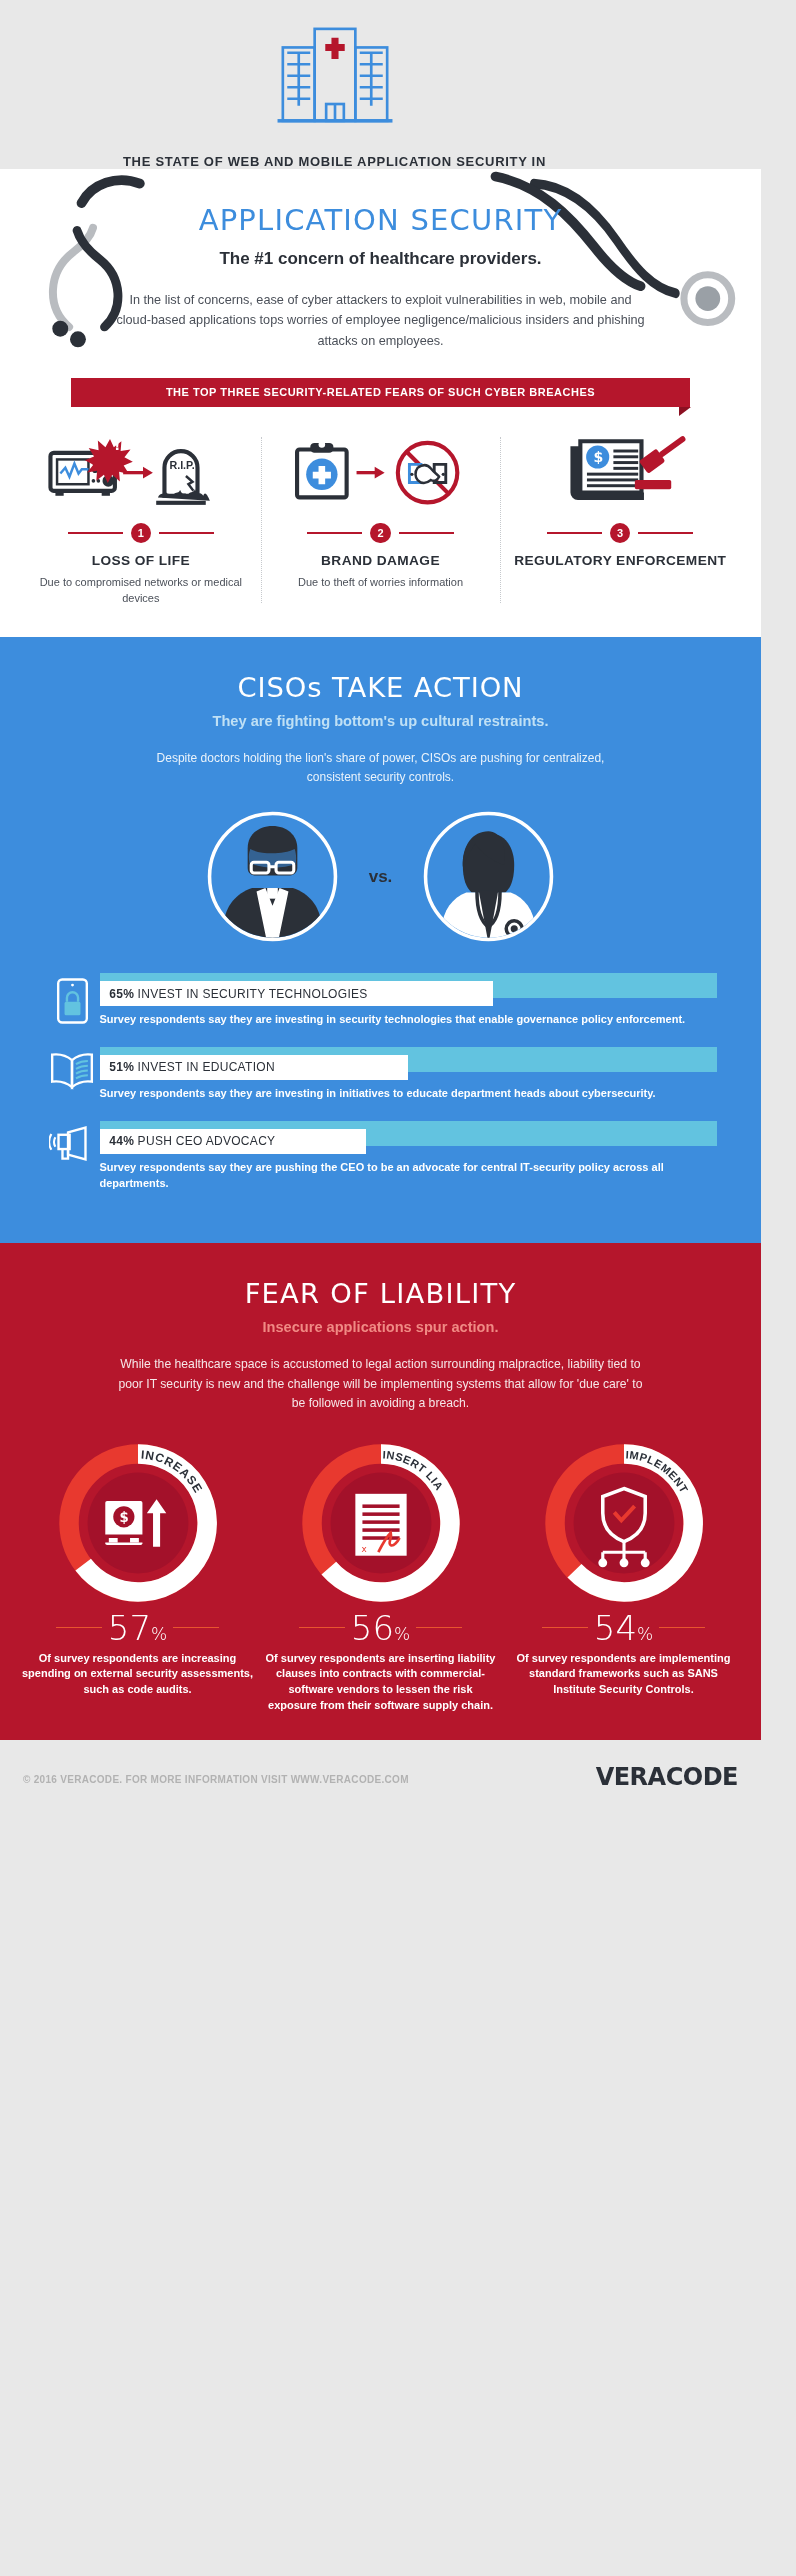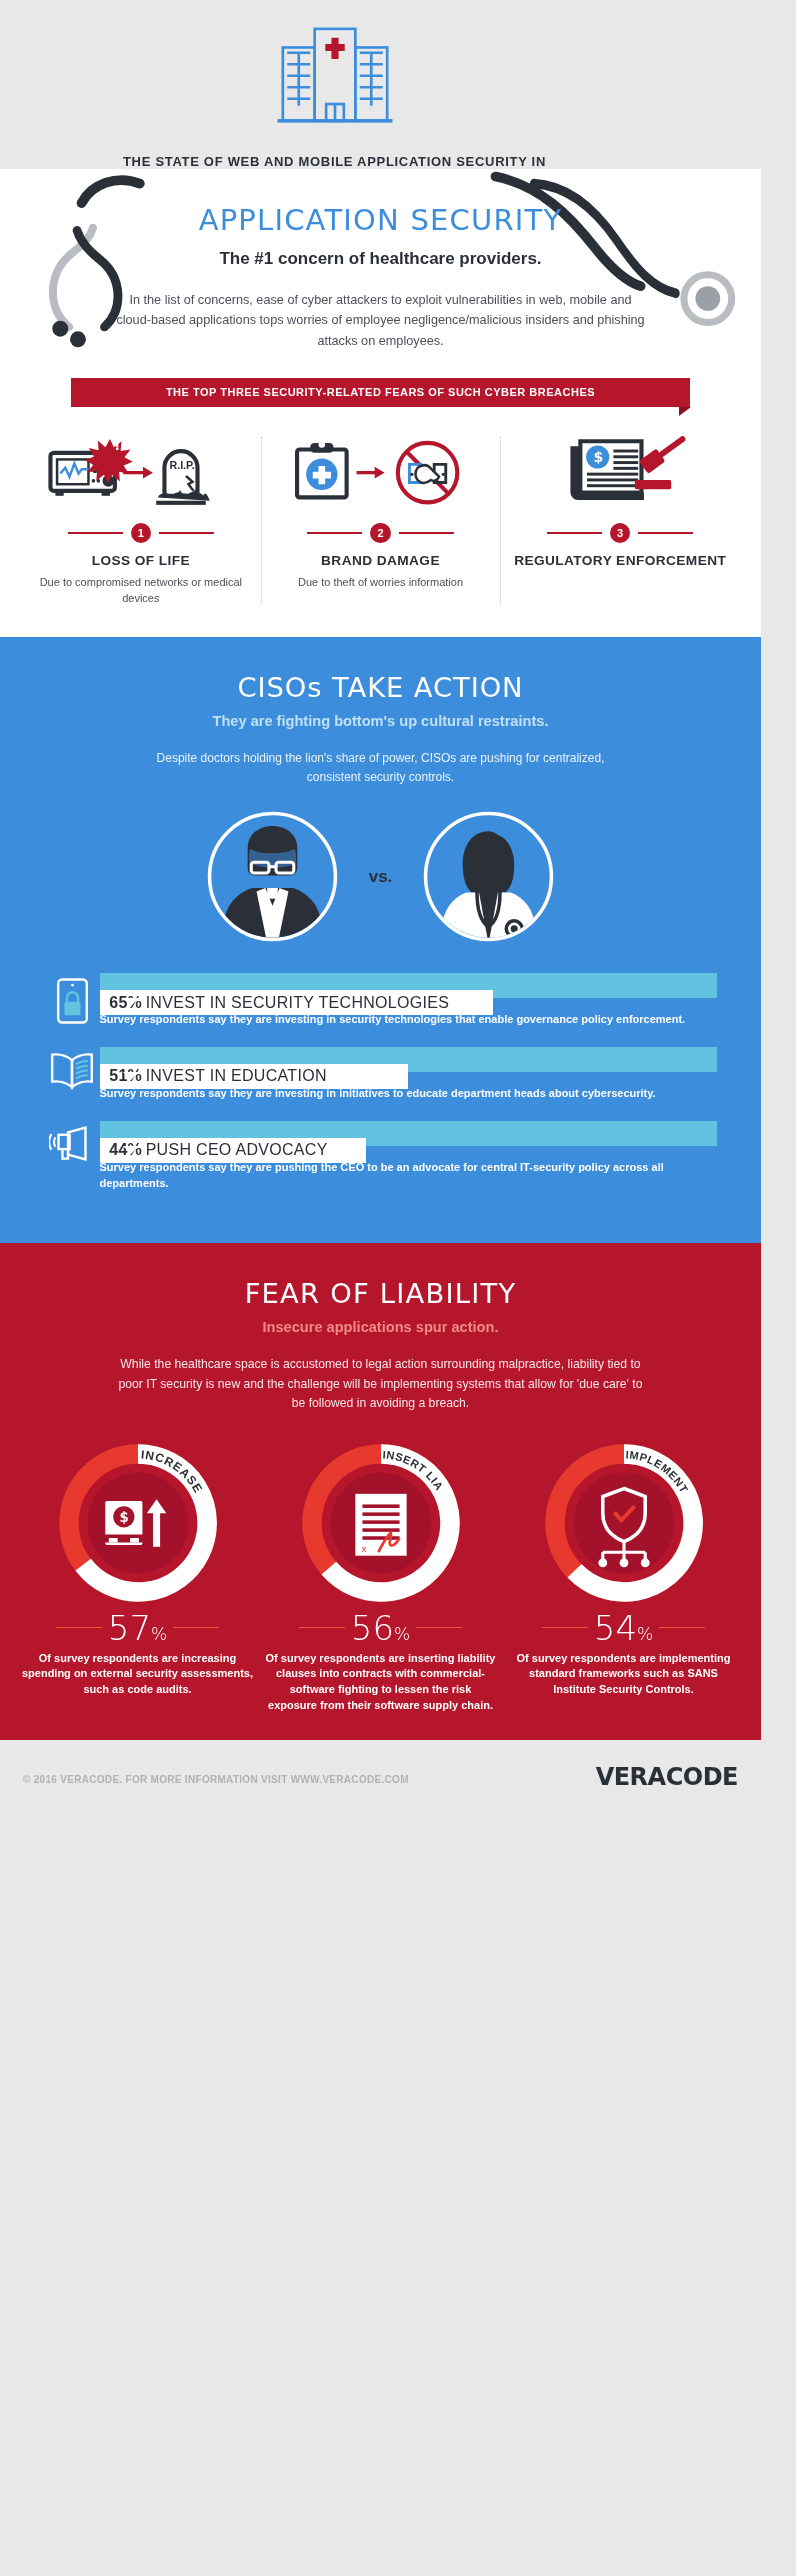--- a/index.html
+++ b/index.html
@@ -85,23 +85,23 @@
   .avatars { display:flex; align-items:center; justify-content:center; gap:30px; margin-top:23px; }
   .avatar { width:133px; height:133px; }
   .vs { font-size:17px; font-weight:bold; color:#2b3038; }
 
   .stats { margin:30px auto 0; width:672px; }
   .stat { display:flex; align-items:flex-start; margin-bottom:19.5px; }
   .stat-icon { width:55px; flex:0 0 55px; display:flex; justify-content:center; padding-top:3.5px; }
   .stat-main { flex:1; position:relative; }
   .bar { position:relative; height:25px; background:#62c3e0; }
   .bar-label {
-    position:absolute; left:0; top:17px; height:25px; background:#fff;
+    position:absolute; left:0; top:8px; height:25px; background:#fff;
     display:flex; align-items:center; padding:0 11.5px 0 9.7px;
-    font-size:16px; letter-spacing:0.3px; color:#2b3038; white-space:nowrap;
+    font-size:12px; letter-spacing:0.3px; color:#2b3038; white-space:nowrap;
   }
   .bar-label b { font-weight:bold; margin-right:3.5px; }
   .bar-tip {
     position:absolute; top:25px; left:23px;
     border-left:8px solid transparent; border-right:8px solid transparent;
     border-top:8.8px solid #fff;
   }
   .stat-desc { margin-top:13.3px; font-size:11px; line-height:1.46; color:#ffffff; font-weight:bold; }
 
   
@@ -470,21 +470,21 @@
               <path d="M92 128c6-12 10-18 14-22 2 6-4 12 0 14 3 2 8-4 10-8" fill="none" stroke="#e8392f" stroke-width="3"></path>
               <text x="73" y="128" font-family="DejaVu Sans" font-size="10" fill="#e8392f">x</text>
             </g>
           </svg>
         </div>
         <div class="pct-rule">
           <span class="ln"></span>
           <span class="pct"><span class="n">56</span><span class="s">%</span></span>
           <span class="ln"></span>
         </div>
-        <div class="pct-desc">Of survey respondents are inserting liability clauses into contracts with commercial-software fighting to lessen the risk exposure from their software supply chain.</div>
+        <div class="pct-desc">Of survey respondents are inserting liability clauses into contracts with commercial-software vendors to lessen the risk exposure from their software supply chain.</div>
       </div>
 
       <div class="donut-col">
         <div class="donut">
           <svg viewBox="0 0 190 190" width="168" height="168">
             <defs>
                 <path id="arc3" d="M95 22a73 73 0 0 1 66 42" fill="none"></path>
               </defs>
             <circle cx="95" cy="95" r="78" fill="none" stroke="#e8392f" stroke-width="22"></circle>
             <path d="M95 17A78 78 0 1 1 39 149" fill="none" stroke="#fff" stroke-width="22"></path>

